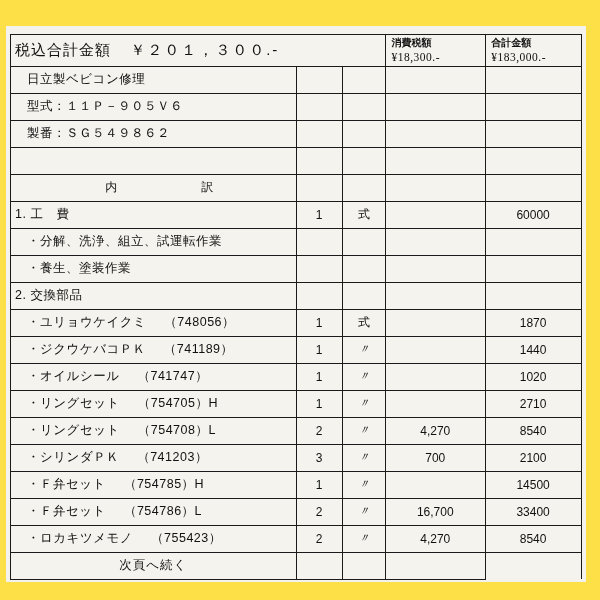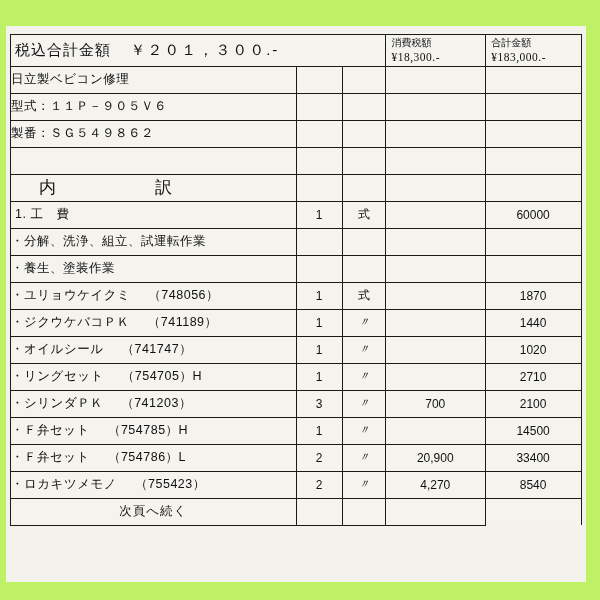--- a/index.html
+++ b/index.html
@@ -7,21 +7,21 @@
     padding: 0;
     width: 600px;
     height: 600px;
     background: #ffffff;
     font-family: "Liberation Sans", sans-serif;
   }
   #sheet {
     position: relative;
     width: 600px;
     height: 600px;
-    background: #bef264;
+    background: #fde047;
     overflow: hidden;
   }
   
   .paper {
     position: absolute;
     left: 6px;
     top: 26px;
     width: 580px;
     height: 556px;
     background: #f3f2ed;
@@ -57,44 +57,44 @@
     margin-left: 14px;
     letter-spacing: 2px;
   }
   .smallbox {
     font-size: 10.5px;
     line-height: 1.25;
     padding: 2px 5px !important;
     vertical-align: top !important;
     white-space: nowrap;
   }
-  .smallbox .lbl { display: block; font-size: 10px; }
+  .smallbox .lbl { display: block; font-size: 10px; font-weight: bold; }
   .smallbox .val { display: block; font-size: 11.5px; letter-spacing: 0.5px; font-family: Liberation Serif, serif; }
 
   
   .colhdr {
     text-align: center;
     font-size: 12px;
     letter-spacing: 3px;
     height: 24px;
   }
   .colhdr.tight { letter-spacing: 1px; }
 
   
   .desc { font-size: 12.5px; letter-spacing: 0.5px; white-space: nowrap; }
-  .desc.indent1 { padding-left: 0; }
+  .desc.indent1 { padding-left: 16px; }
   .desc .code { margin-left: 18px; letter-spacing: 0.5px; }
   .center { text-align: center; }
   .right { text-align: center; padding-right: 5px !important; }
   .ditto { text-align: center; font-style: italic; font-size: 12px; }
   .uchiwake {
-    text-align: left;
+    text-align: center;
     letter-spacing: 12px;
     padding-left: 28px !important;
-    font-size: 17px;
+    font-size: 12px;
   }
   .continue {
     text-align: center;
     letter-spacing: 1px;
     font-size: 12.5px;
   }
   .empty { background: #f4f3ee; }
   .tall { height: 30px; }
 </style>
 </head>
@@ -181,20 +181,27 @@
           <td class="right"></td>
         </tr>
         <tr>
           <td class="desc indent1"><span>・養生、塗装作業</span></td>
           <td class="center"></td>
           <td class="center"></td>
           <td class="right"></td>
           <td class="right"></td>
         </tr>
         <tr>
+          <td class="desc"><span>2. 交換部品</span></td>
+          <td class="center"></td>
+          <td class="center"></td>
+          <td class="right"></td>
+          <td class="right"></td>
+        </tr>
+        <tr>
           <td class="desc indent1"><span>・ユリョウケイクミ</span><span class="code">（748056）</span></td>
           <td class="center">1</td>
           <td class="center">式</td>
           <td class="right"></td>
           <td class="right">1870</td>
         </tr>
         <tr>
           <td class="desc indent1"><span>・ジクウケバコＰＫ</span><span class="code">（741189）</span></td>
           <td class="center">1</td>
           <td class="ditto">〃</td>
@@ -207,40 +214,47 @@
           <td class="ditto">〃</td>
           <td class="right"></td>
           <td class="right">1020</td>
         </tr>
         <tr>
           <td class="desc indent1"><span>・リングセット</span><span class="code">（754705）H</span></td>
           <td class="center">1</td>
           <td class="ditto">〃</td>
           <td class="right"></td>
           <td class="right">2710</td>
+        </tr>
+        <tr>
+          <td class="desc indent1"><span>・リングセット</span><span class="code">（754708）L</span></td>
+          <td class="center">2</td>
+          <td class="ditto">〃</td>
+          <td class="right">4,270</td>
+          <td class="right">8540</td>
         </tr>
         <tr>
           <td class="desc indent1"><span>・シリンダＰＫ</span><span class="code">（741203）</span></td>
           <td class="center">3</td>
           <td class="ditto">〃</td>
           <td class="right">700</td>
           <td class="right">2100</td>
         </tr>
         <tr>
           <td class="desc indent1"><span>・Ｆ弁セット</span><span class="code">（754785）H</span></td>
           <td class="center">1</td>
           <td class="ditto">〃</td>
           <td class="right"></td>
           <td class="right">14500</td>
         </tr>
         <tr>
           <td class="desc indent1"><span>・Ｆ弁セット</span><span class="code">（754786）L</span></td>
           <td class="center">2</td>
           <td class="ditto">〃</td>
-          <td class="right">20,900</td>
+          <td class="right">16,700</td>
           <td class="right">33400</td>
         </tr>
         <tr>
           <td class="desc indent1"><span>・ロカキツメモノ</span><span class="code">（755423）</span></td>
           <td class="center">2</td>
           <td class="ditto">〃</td>
           <td class="right">4,270</td>
           <td class="right">8540</td>
         </tr>
       </tbody>

